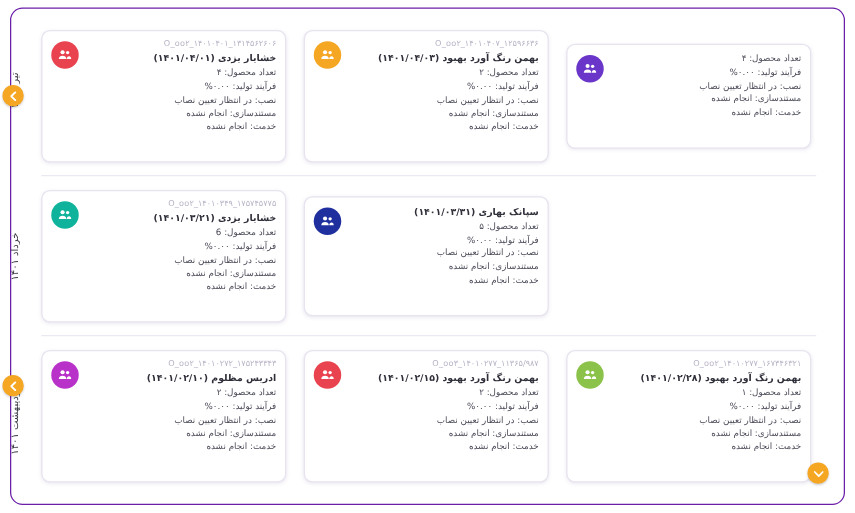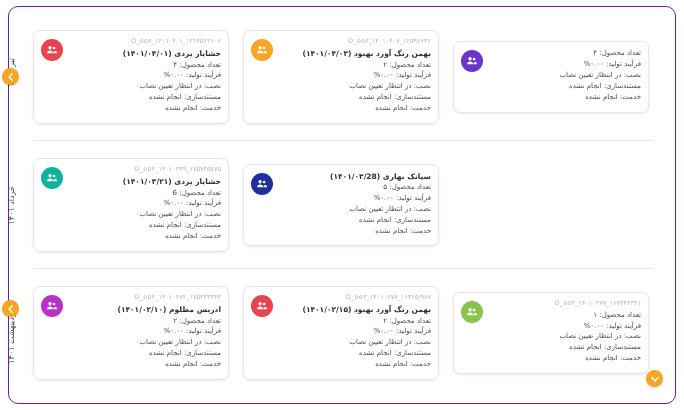--- a/index.html
+++ b/index.html
@@ -58,21 +58,21 @@
     display: flex;
     align-items: center;
     justify-content: center;
   }
   .card {
     width: 196px;
     background: #ffffff;
     border: 1px solid #e7e3ef;
     border-radius: 7px;
     box-shadow: 0 1px 3px rgba(80, 50, 120, 0.10);
-    padding: 6px 7px 9px 7px;
+    padding: 6px 7px 22px 7px;
     display: flex;
     flex-direction: row-reverse;
     align-items: flex-start;
     gap: 6px;
     direction: rtl;
   }
   .avatar {
     width: 22px;
     height: 22px;
     min-width: 22px;
@@ -231,21 +231,21 @@
             <div class="card">
               <div class="avatar" style="background: rgb(31, 47, 158);">
                 <svg width="12" height="12" viewBox="0 0 16 16" aria-hidden="true">
                   <circle cx="5.4" cy="5" r="2.2" fill="#ffffff"></circle>
                   <circle cx="10.8" cy="5.4" r="1.8" fill="#ffffff"></circle>
                   <path d="M1.4 12.2c0-2.2 1.8-3.4 4-3.4s4 1.2 4 3.4z" fill="#ffffff"></path>
                   <path d="M9.8 12.2c0-1.8 1-3 2.6-3 1.4 0 2.2 1 2.2 3z" fill="#ffffff"></path>
                 </svg>
               </div>
               <div class="card-body">
-                <div class="card-title">سپانک بهاری (۱۴۰۱/۰۳/28)</div>
+                <div class="card-title">سپانک بهاری (۱۴۰۱/۰۳/۳۱)</div>
                 <div class="card-line">تعداد محصول: ۵</div>
                 <div class="card-line">فرآیند تولید: ۰.۰۰%</div>
                 <div class="card-line">نصب: در انتظار تعیین نصاب</div>
                 <div class="card-line">مستندسازی: انجام نشده</div>
                 <div class="card-line">خدمت: انجام نشده</div>
               </div>
             </div>
           </div>
           <div class="cell">
             <div class="card">
@@ -276,20 +276,21 @@
               <div class="avatar" style="background: rgb(139, 195, 74);">
                 <svg width="12" height="12" viewBox="0 0 16 16" aria-hidden="true">
                   <circle cx="5.4" cy="5" r="2.2" fill="#ffffff"></circle>
                   <circle cx="10.8" cy="5.4" r="1.8" fill="#ffffff"></circle>
                   <path d="M1.4 12.2c0-2.2 1.8-3.4 4-3.4s4 1.2 4 3.4z" fill="#ffffff"></path>
                   <path d="M9.8 12.2c0-1.8 1-3 2.6-3 1.4 0 2.2 1 2.2 3z" fill="#ffffff"></path>
                 </svg>
               </div>
               <div class="card-body">
                 <div class="card-code">O_oo۲_۱۴۰۱۰۲۷۷_۱۶۷۳۴۶۳۲۱</div>
+                <div class="card-title">بهمن رنگ آورد بهبود (۱۴۰۱/۰۲/۲۸)</div>
                 <div class="card-line">تعداد محصول: ۱</div>
                 <div class="card-line">فرآیند تولید: ۰.۰۰%</div>
                 <div class="card-line">نصب: در انتظار تعیین نصاب</div>
                 <div class="card-line">مستندسازی: انجام نشده</div>
                 <div class="card-line">خدمت: انجام نشده</div>
               </div>
             </div>
           </div>
           <div class="cell">
             <div class="card">

